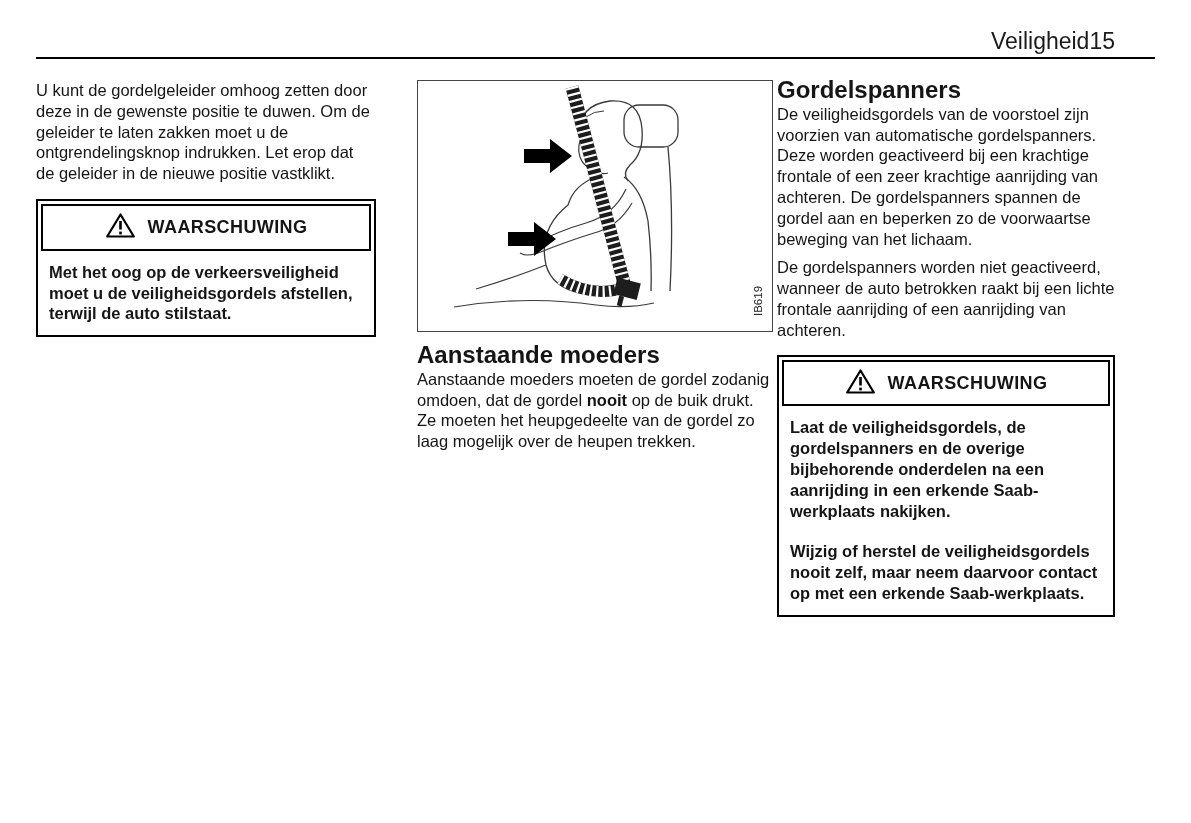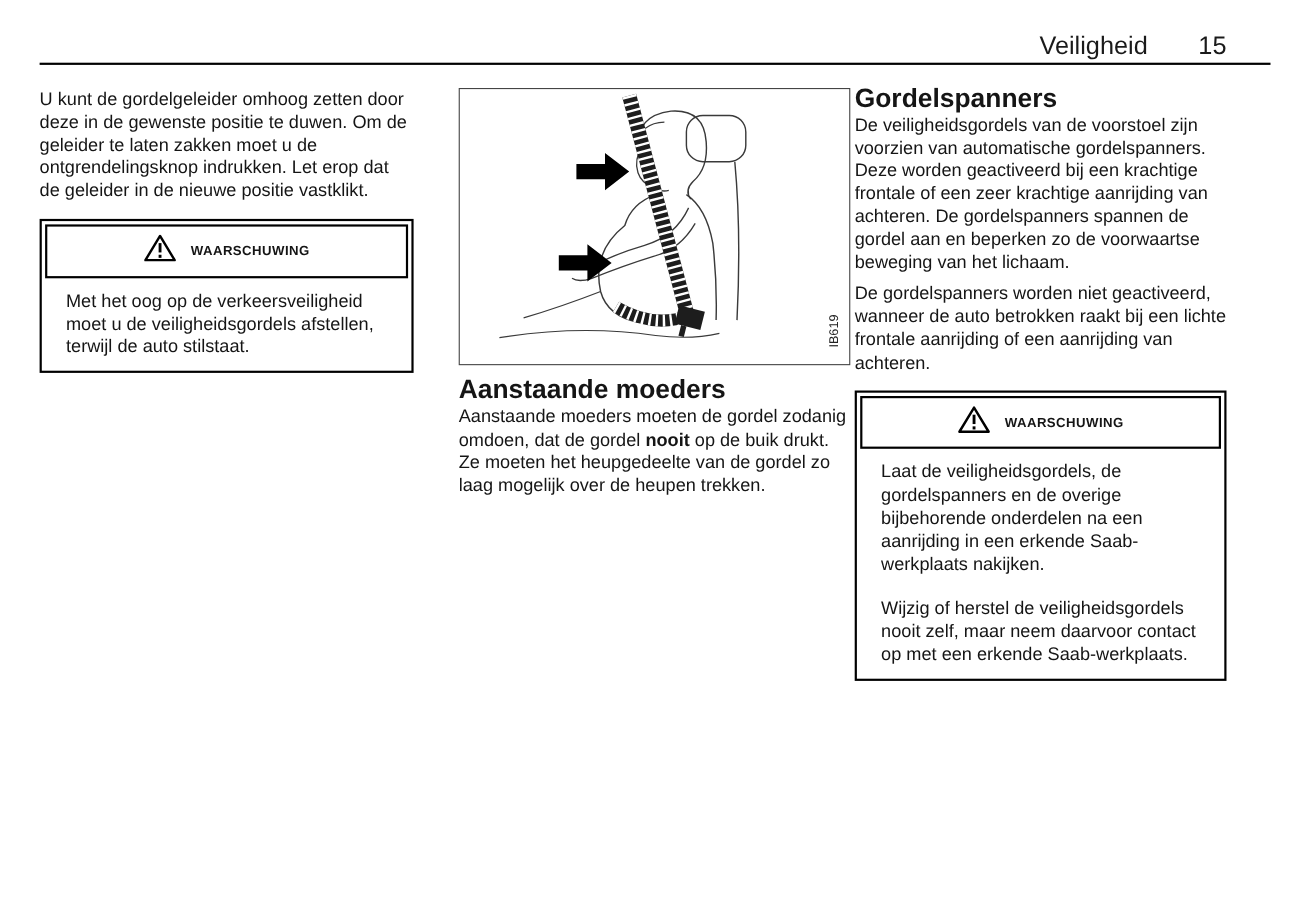--- a/index.html
+++ b/index.html
@@ -4,44 +4,44 @@
 <style>
   * { margin:0; padding:0; box-sizing:border-box; }
   html,body { background:#e8e8e8; }
   body { font-family:"Liberation Sans", sans-serif; color:#151515; }
   .page {
     position:relative; width:1191px; height:823px; background:#ffffff;
     overflow:hidden;
   }
   .page-header {
     position:absolute; top:28px; right:76px;
-    display:flex; align-items:baseline; gap:46px;
+    display:flex; align-items:baseline; 
     font-size:23px; color:#1a1a1a;
   }
   .header-rule {
     position:absolute; left:36px; right:36px; top:57px;
     border-top:2px solid #000;
   }
   .col { position:absolute; font-size:16.5px; line-height:20.8px; }
   .col-left  { left:36px;  top:80px; width:340px; }
   .col-mid   { left:417px; top:80px; width:356px; }
   .col-right { left:777px; top:80px; width:338px; }
 
   .body-par { margin-bottom:8px; }
   .section-heading { font-size:24px; font-weight:bold; margin-bottom:3px; }
 
   
   .warnbox { border:2px solid #000; background:#fff; }
   .warnbox-title {
     border:2px solid #000; margin:3px;
     display:flex; align-items:center; justify-content:center; gap:12px;
     padding:6px 0 5px 0;
-    font-weight:bold; font-size:12px; letter-spacing:0.4px;
+    font-weight:bold; font-size:18px; letter-spacing:0.4px;
   }
-  .warnbox-body { padding:8px 11px 11px 22px; }
+  .warnbox-body { padding:8px 11px 11px 11px;font-weight:bold; }
   .warnbox-body p { margin-bottom:20px; }
   .warnbox-body p:last-child { margin-bottom:0; }
 
   .warn-left { margin-top:15px; }
   .warn-right { margin-top:14px; }
 
   
   .figure {
     width:356px; height:252px; border:1.3px solid #444; background:#fff;
     position:relative;

